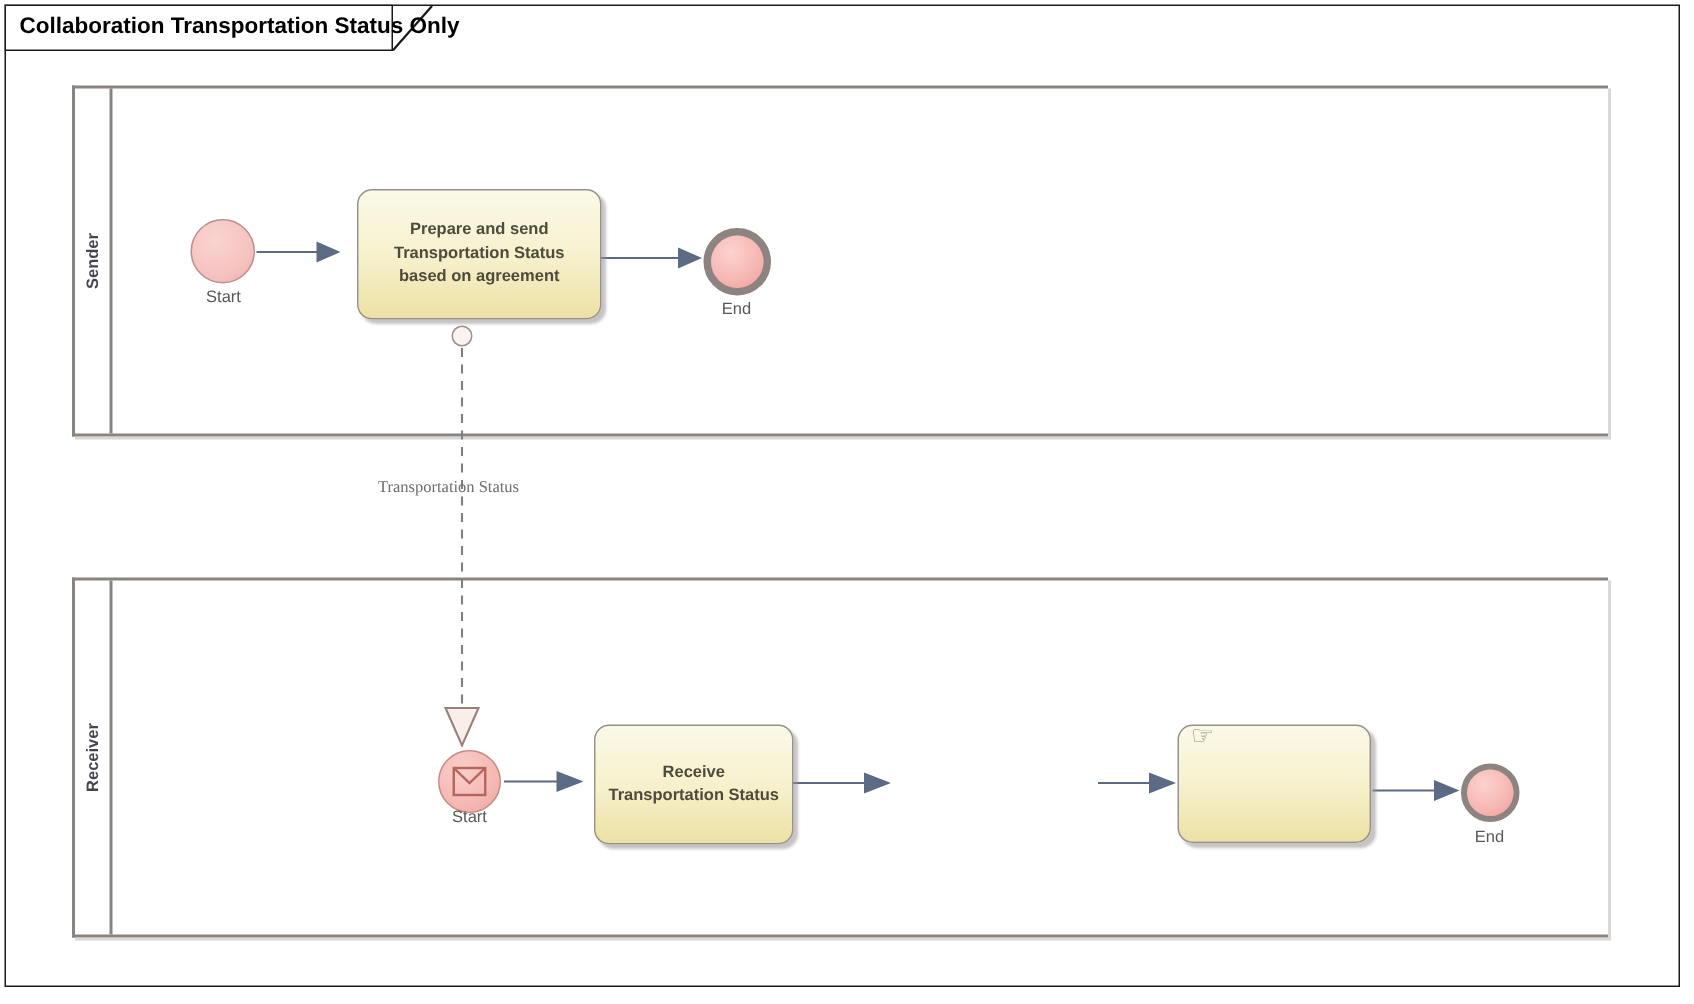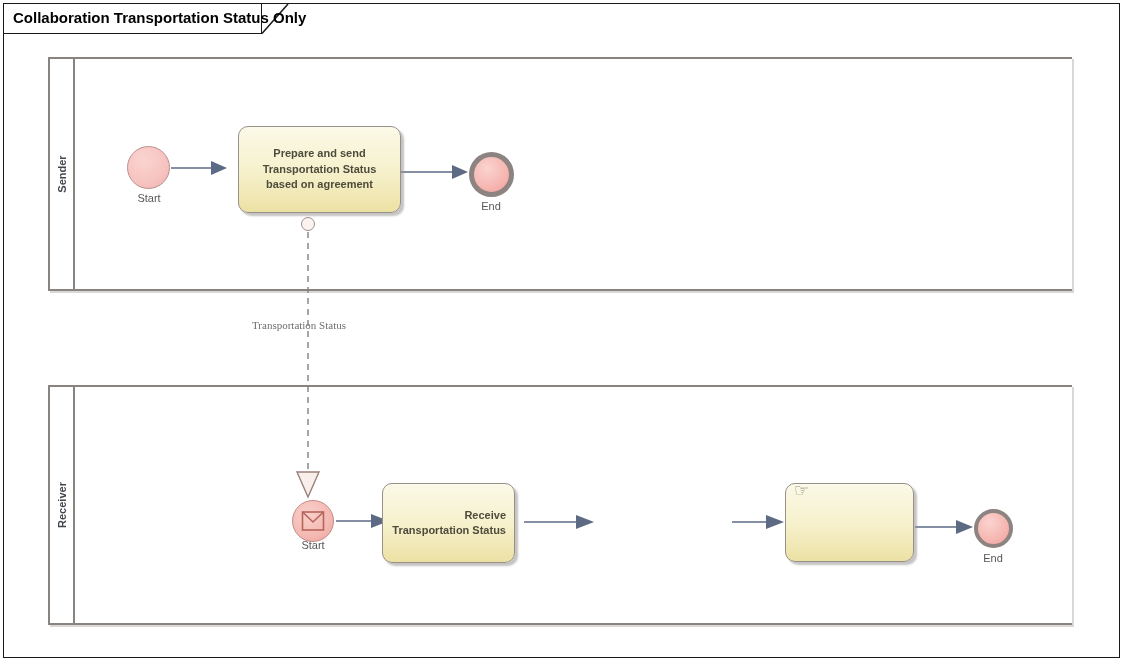--- a/index.html
+++ b/index.html
@@ -37,21 +37,21 @@
   }
   .task {
     position:absolute; border:1.2px solid #97918a; border-radius:10px;
     background:linear-gradient(180deg,#fbf9e8 0%,#f6f0ca 55%,#ece1a4 100%);
     box-shadow:3px 3px 2px rgba(150,148,145,0.55);
     display:flex; align-items:center; justify-content:center; text-align:center;
     font-weight:bold; font-size:11px; line-height:1.4; color:#4d4b3c;
     padding:4px 8px; z-index:4;
   }
   .task-prepare  { left:226px; top:126px; width:163px; height:87px;margin-left:12px; }
-  .task-receive  { left:382px; top:483px; width:133px; height:80px;text-align:right; }
+  .task-receive  { left:396px; top:483px; width:133px; height:80px; }
   .task-process  { left:595px; top:483px; width:136px; height:80px; }
   .task-evaluate { left:785px; top:483px; width:129px; height:79px; }
   .manual-icon {
     position:absolute; left:8px; top:-2px; font-weight:normal;
     font-size:17px; color:#8d8c76; line-height:1;
   }
   .event-circle { position:absolute; border-radius:50%; z-index:4; }
   .start-sender {
     left:127px; top:146px; width:43px; height:43px;
     border:1.6px solid #ba8f8c;

